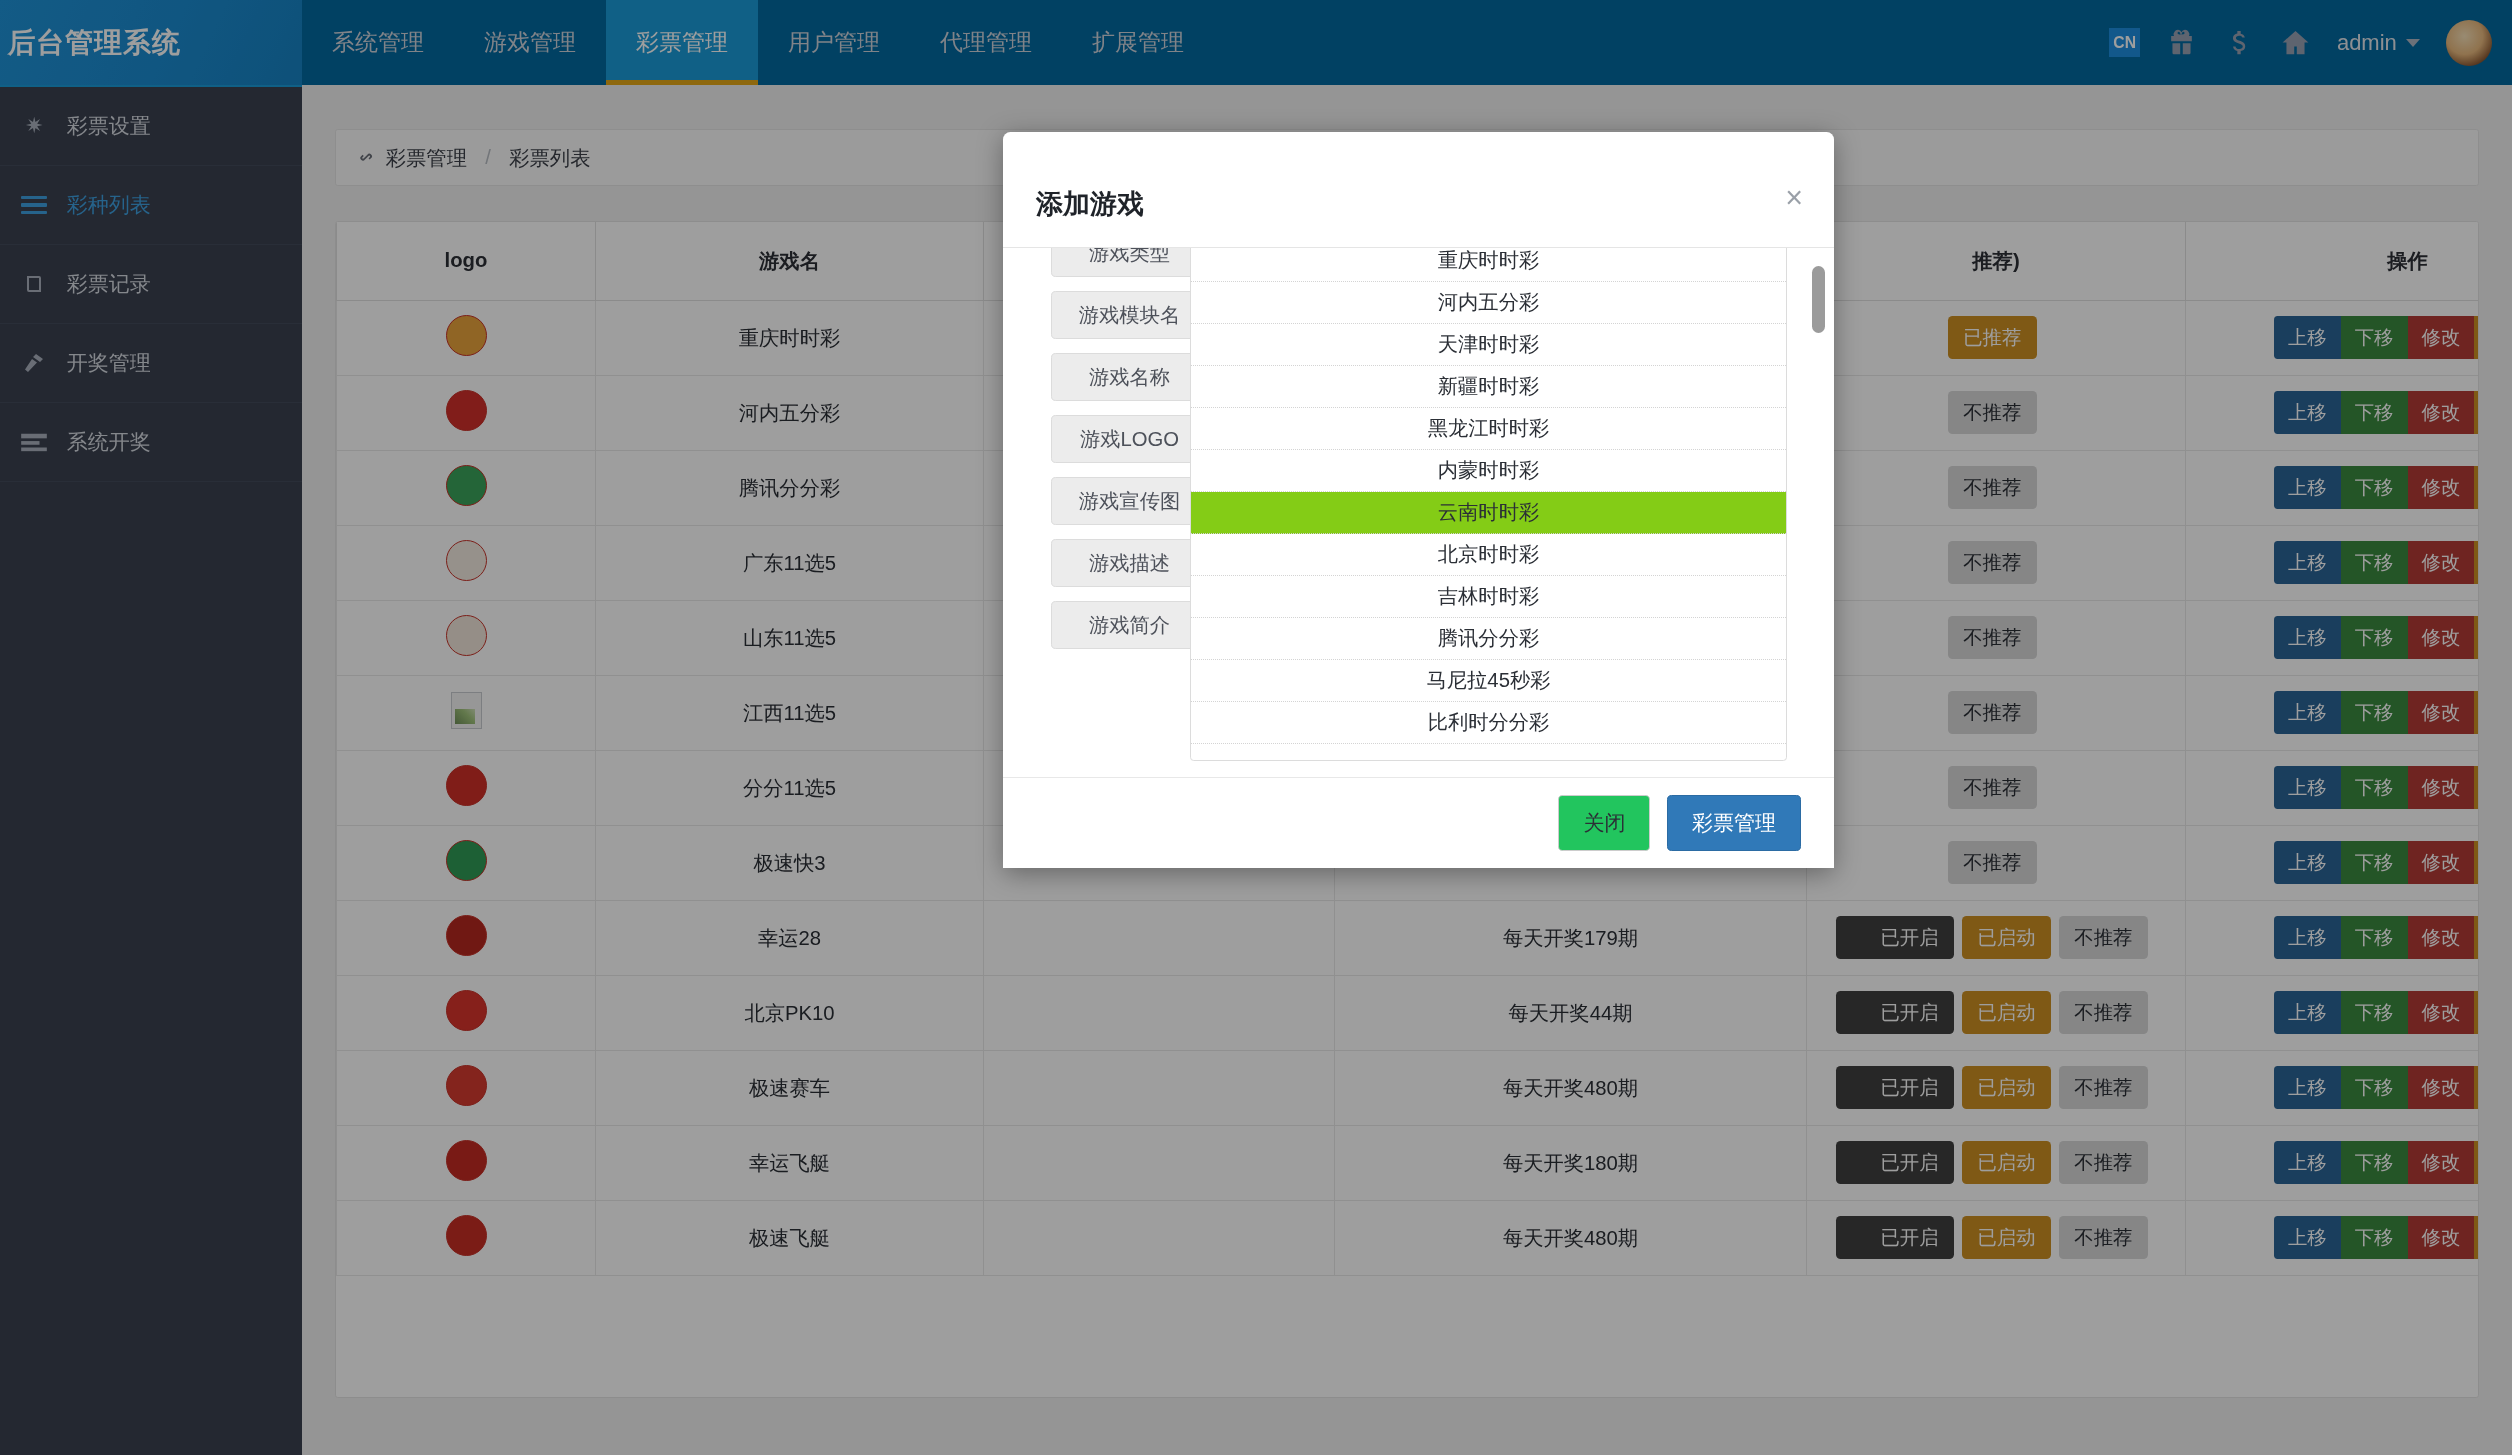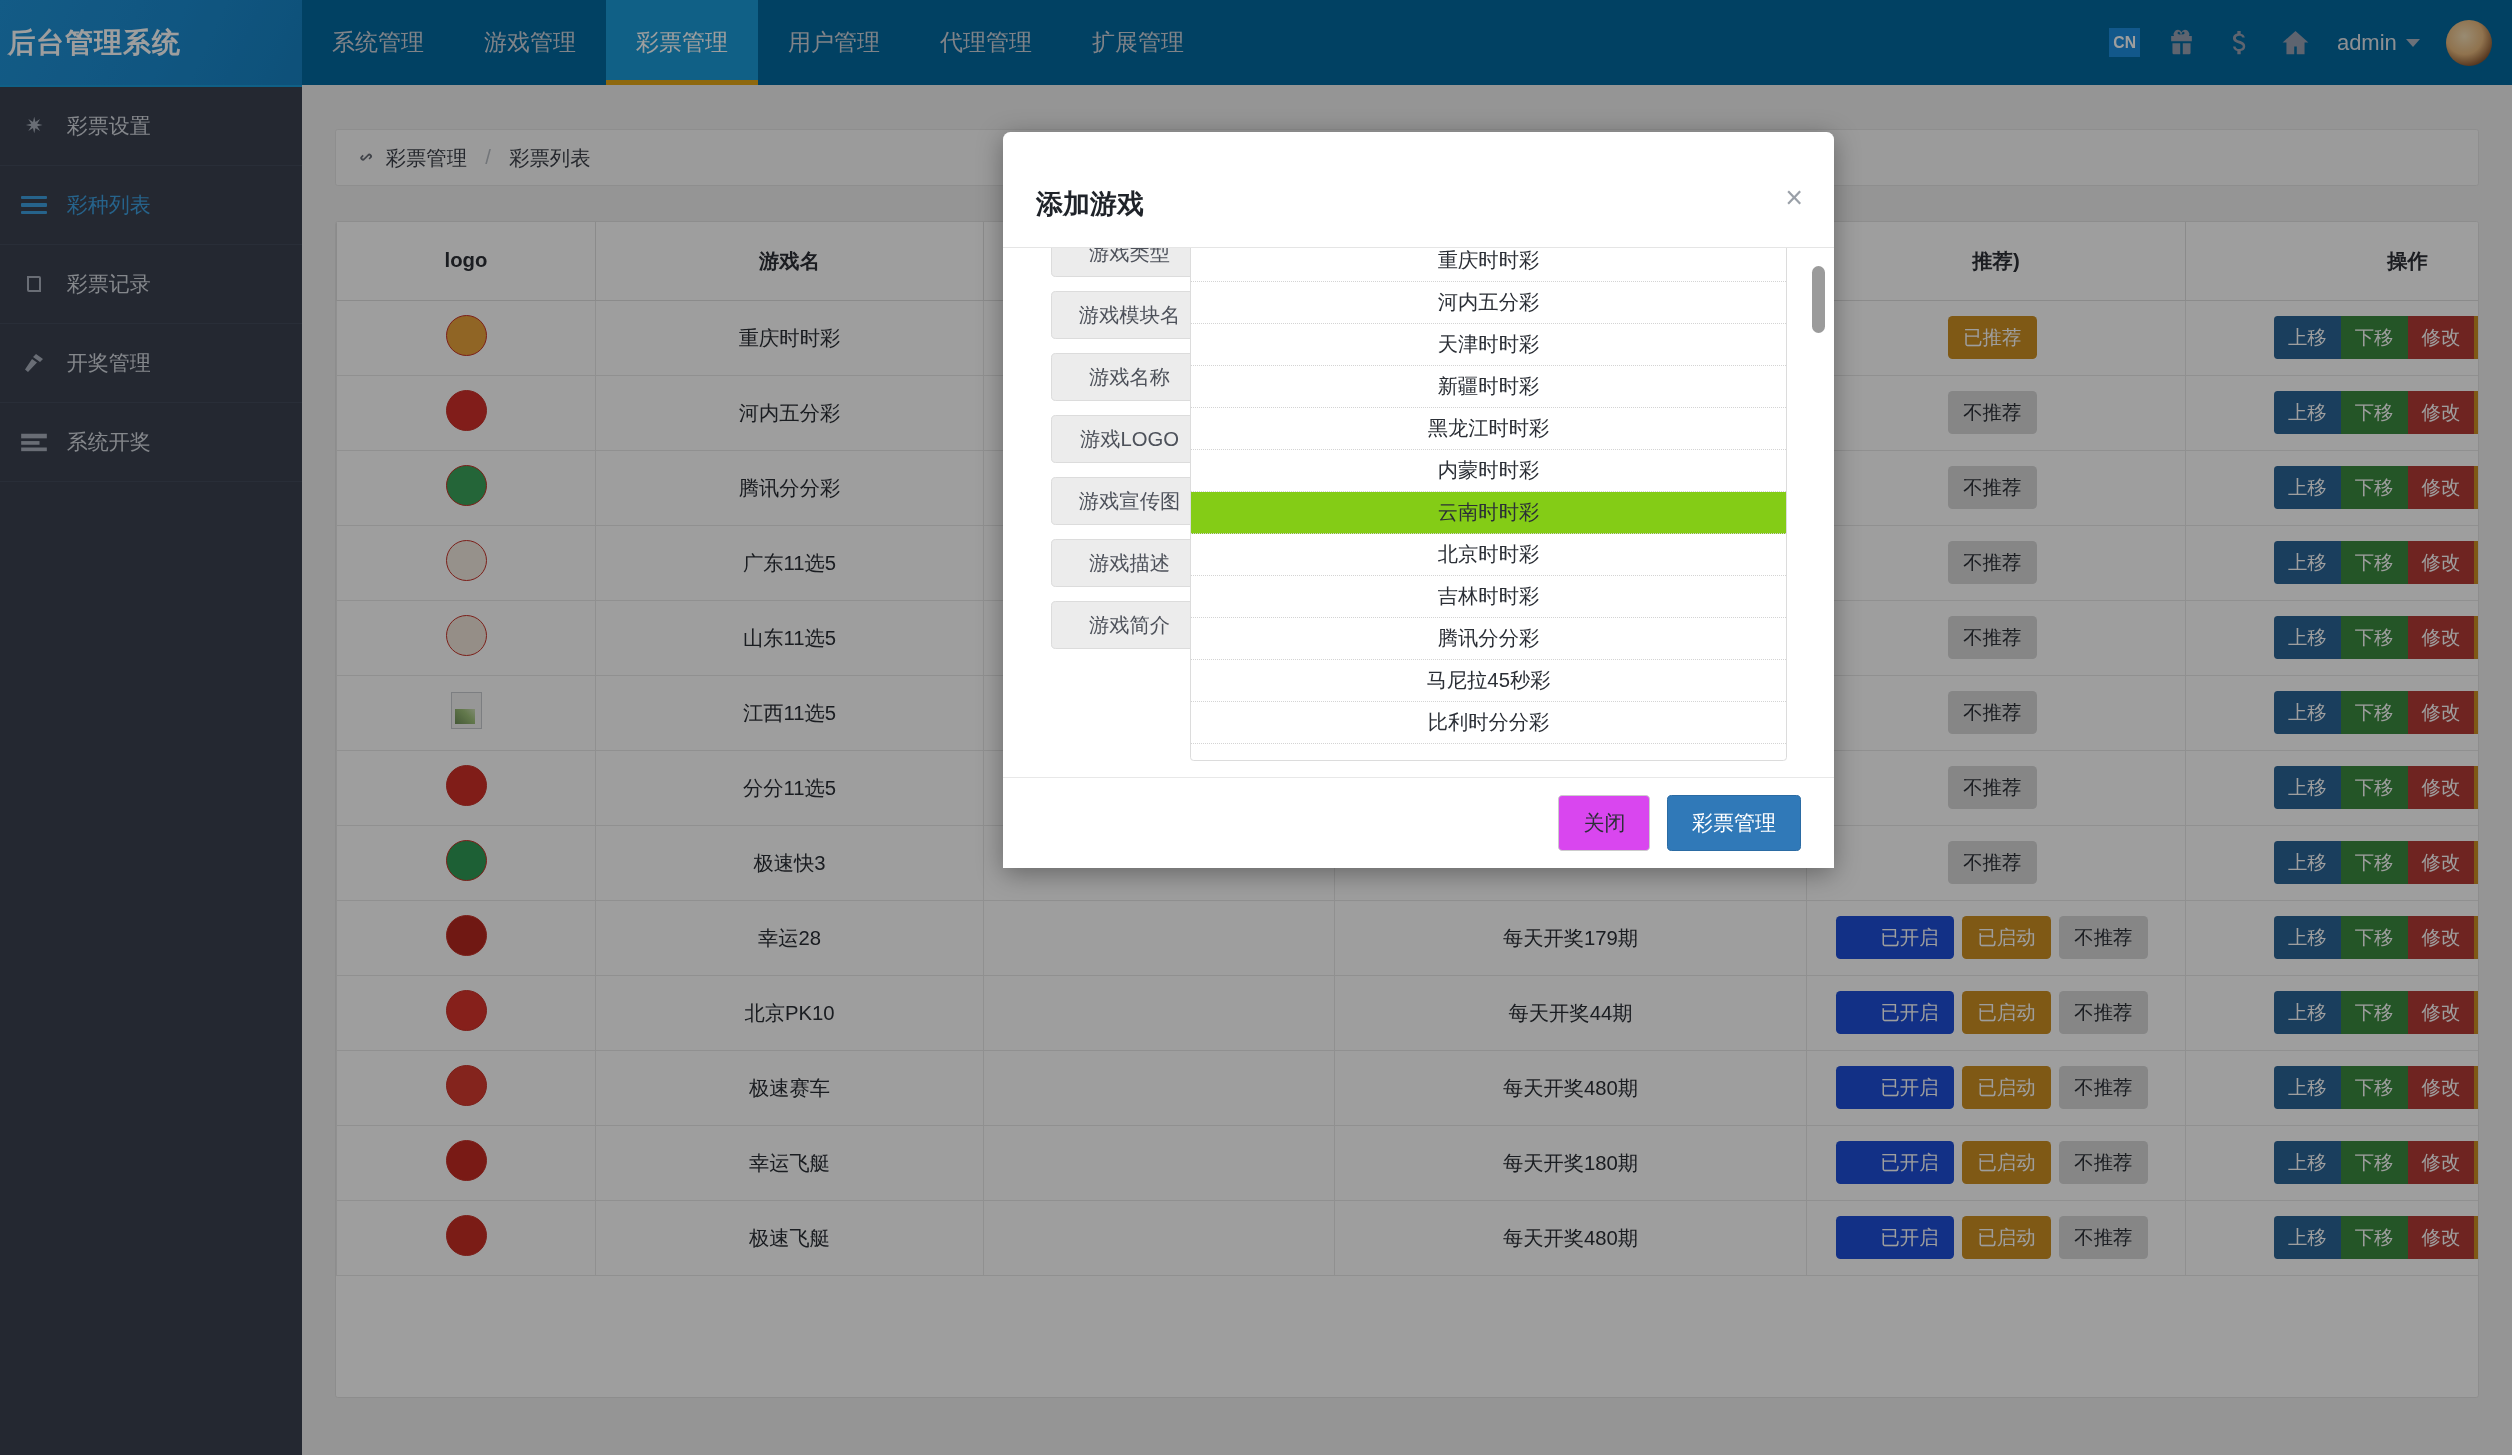--- a/index.html
+++ b/index.html
@@ -97,21 +97,21 @@
   .broken {
     width: 31px; height: 37px; display: inline-block; position: relative;
     background: #f4f4f4; border: 0.9px solid #c9ccd1;
   }
   .broken:after {
     content: ""; position: absolute; left: 3.7px; bottom: 3.7px; width: 20.3px; height: 15px;
     background: linear-gradient(45deg, #6f8f5a 0%, #9fc27a 60%, #cfe0b8 100%);
   }
 
   .badge { display: inline-block; padding: 8.3px 15.7px; border-radius: 4.6px; font-size: 19.4px; color: #fff; margin-right: 7.4px; text-align: right; }
-  .b-green { background: #1d4ed8; padding-left: 44px; }
+  .b-green { background: #404040; padding-left: 44px; }
   .b-orange { background: #cd9023; }
   .b-gray { background: #d8d8d8; color: #2b2f36; }
 
   .opgroup { display: inline-flex; border-radius: 3.7px; overflow: hidden; }
   .opbtn { padding: 8.3px 14px; font-size: 19.4px; color: #fff; cursor: pointer; }
   .op-blue { background: #2a6496; } .op-green { background: #3b8a3f; }
   .op-red { background: #b33a36; } .op-orange { background: #cd9023; }
 
   
   .overlay { position: absolute; inset: 0; background: rgba(0,0,0,0.38); z-index: 40; }
@@ -146,21 +146,21 @@
     height: 42px; display: flex; align-items: center; justify-content: center;
     font-size: 20.3px; color: #2b2f36; border-bottom: 0.9px dotted #d4d4d4; cursor: pointer;
   }
   .dd-item.hover { background: #84cc16; }
   .dd-item.clipped { height: 16.6px; overflow: hidden; border-bottom: none; }
   .modal-footer {
     height: 91px; border-top: 0.9px solid #e8e8e8; display: flex; align-items: center;
     justify-content: flex-end; gap: 16.6px; padding-right: 33px; background: #fff; position: relative; z-index: 8;
   }
   .btn { border-radius: 4.6px; font-size: 21px; cursor: pointer; padding: 13px 24px; }
-  .btn-default { background: #d946ef; border: 0.9px solid #ccc; color: #2b2f36; }
+  .btn-default { background: #22c55e; border: 0.9px solid #ccc; color: #2b2f36; }
   .btn-primary { background: #3079b8; border: 0.9px solid #2b6ba3; color: #fff; }
 </style>
 </head>
 <body>
 
 <div class="topbar">
   <div class="brand">后台管理系统</div>
   <div class="navtabs">
     <div class="navtab">
         <span>系统管理</span>

